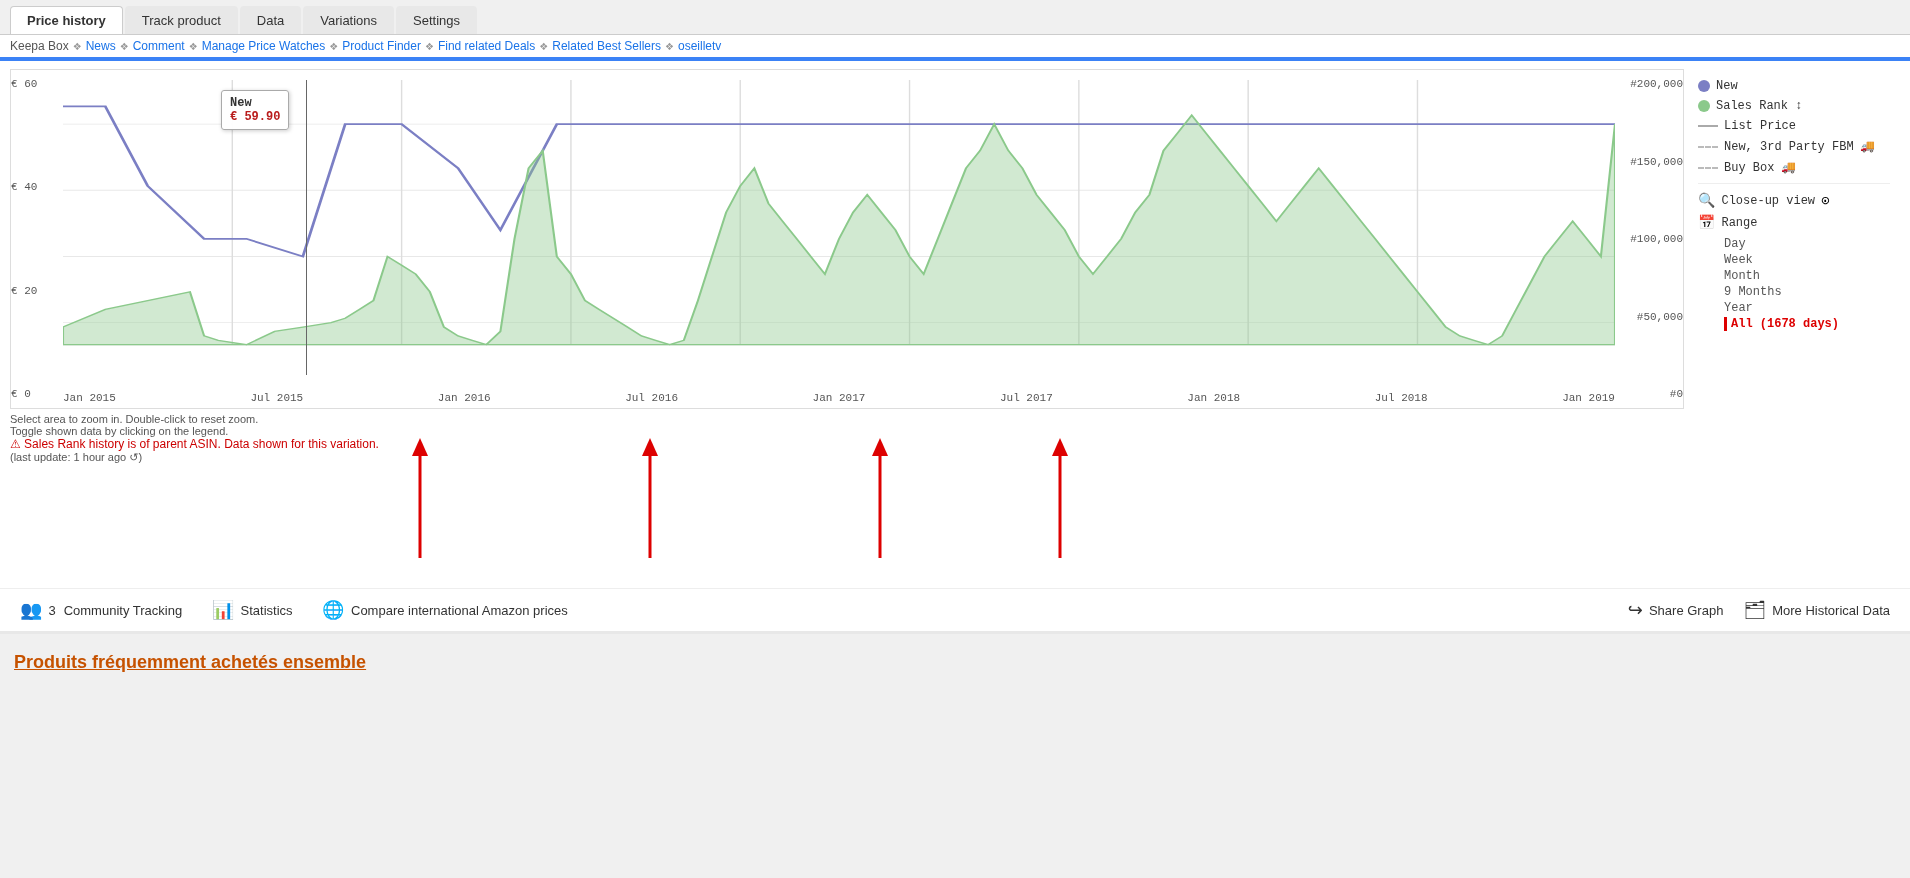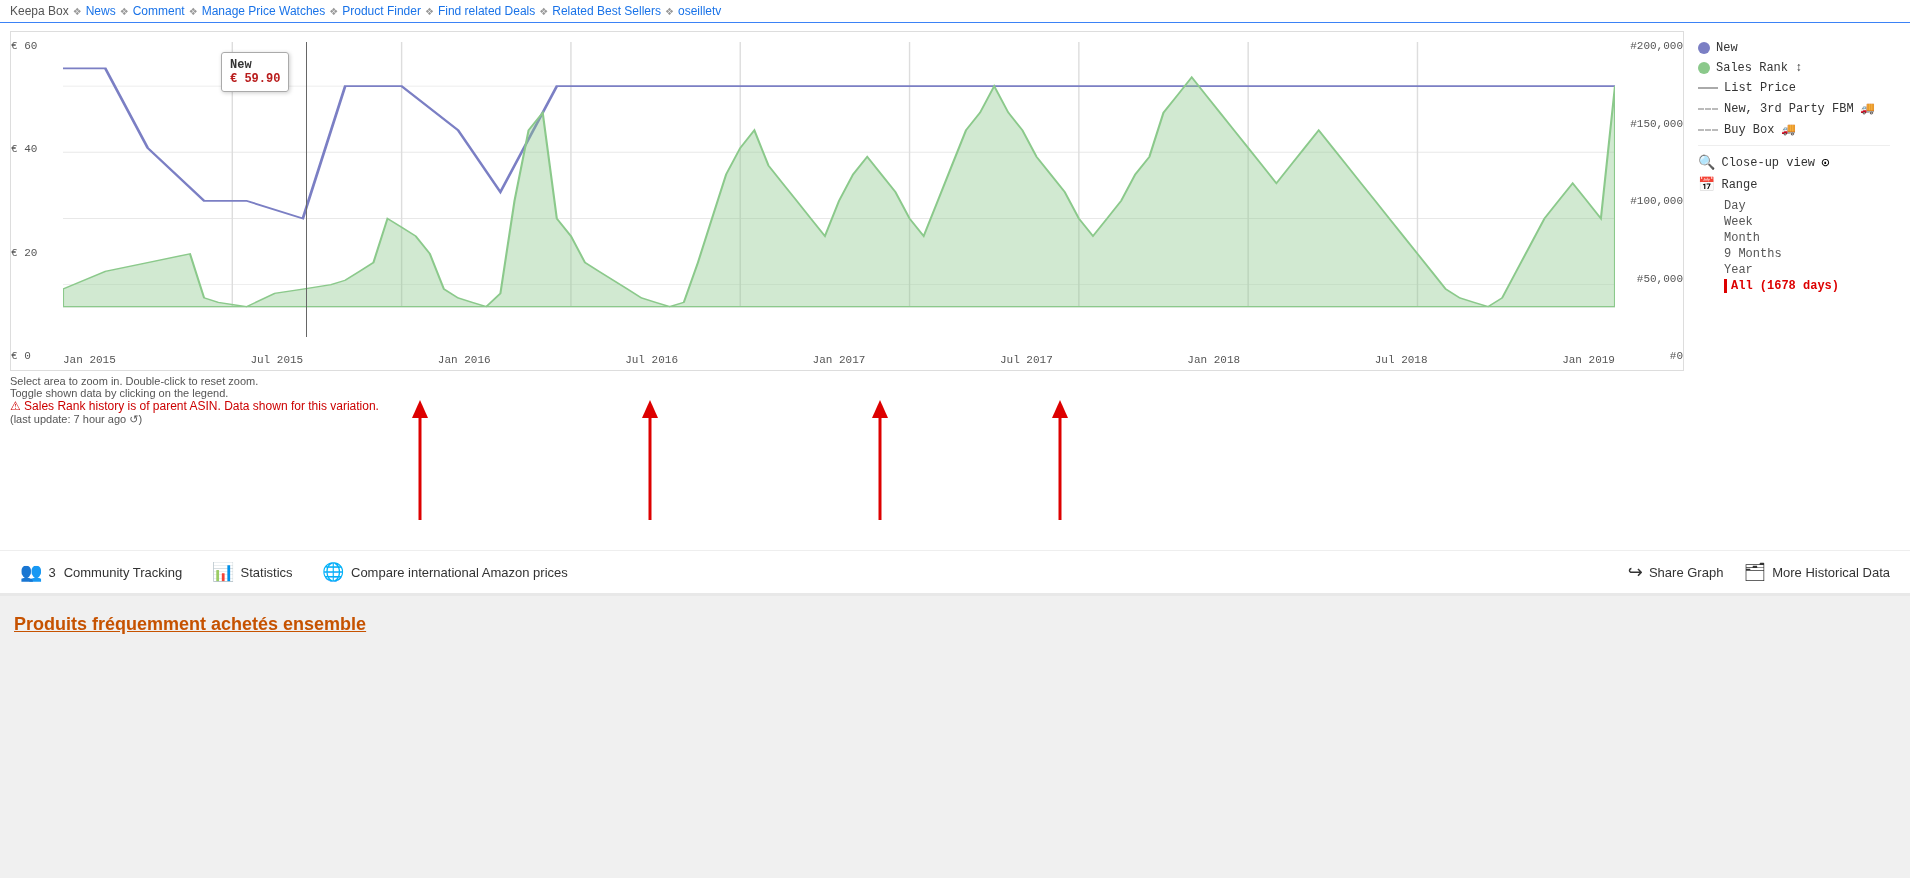--- a/index.html
+++ b/index.html
@@ -33,21 +33,21 @@
       font-weight: bold;
     }
 
     
     .nav-links {
       display: flex;
       gap: 4px;
       padding: 4px 10px;
       font-size: 12px;
       background: #fff;
-      border-bottom: 1px solid #3b82f6;
+      border-bottom: 4px solid #3b82f6;
       flex-wrap: wrap;
       align-items: center;
     }
     .nav-links .nav-link {
       color: #1a73e8;
       cursor: pointer;
       text-decoration: none;
     }
     .nav-sep { color: #999; font-size: 10px; }
 
@@ -227,20 +227,27 @@
       text-align: right;
       pointer-events: none;
       gap: 22px;
     }
   </style>
 </head>
 <body>
 
 <div class="page-container">
 
+  <div class="tabs-bar">
+    <div class="tab active">Price history</div>
+    <div class="tab">Track product</div>
+    <div class="tab">Data</div>
+    <div class="tab">Variations</div>
+    <div class="tab">Settings</div>
+  </div>
 
   <div class="nav-links">
     <span style="color:#555;">Keepa Box</span>
     <span class="nav-sep">❖</span>
     <a class="nav-link">News</a>
     <span class="nav-sep">❖</span>
     <a class="nav-link">Comment</a>
     <span class="nav-sep">❖</span>
     <a class="nav-link">Manage Price Watches</a>
     <span class="nav-sep">❖</span>
@@ -369,21 +376,21 @@
             All (1678 days)
           </span>
         </div>
       </div>
     </div>
 
     <div class="chart-info">
       <div>Select area to zoom in. Double-click to reset zoom.</div>
       <div>Toggle shown data by clicking on the legend.</div>
       <div class="warning-text">⚠ Sales Rank history is of parent ASIN. Data shown for this variation.</div>
-      <div class="update-text">(last update: 7 hour ago ↺)</div>
+      <div class="update-text">(last update: 1 hour ago ↺)</div>
     </div>
 
     <div style="position:relative; height:120px; overflow:visible;">
 
       <svg style="position:absolute; top:-40px; left:0; width:1200px; height:150px; pointer-events:none; z-index:5;" viewBox="0 0 1200 150">
 
         <line x1="420" y1="130" x2="420" y2="20" stroke="#dd0000" stroke-width="3"></line>
         <polygon points="420,10 412,28 428,28" fill="#dd0000"></polygon>
 
         <line x1="650" y1="130" x2="650" y2="20" stroke="#dd0000" stroke-width="3"></line>

